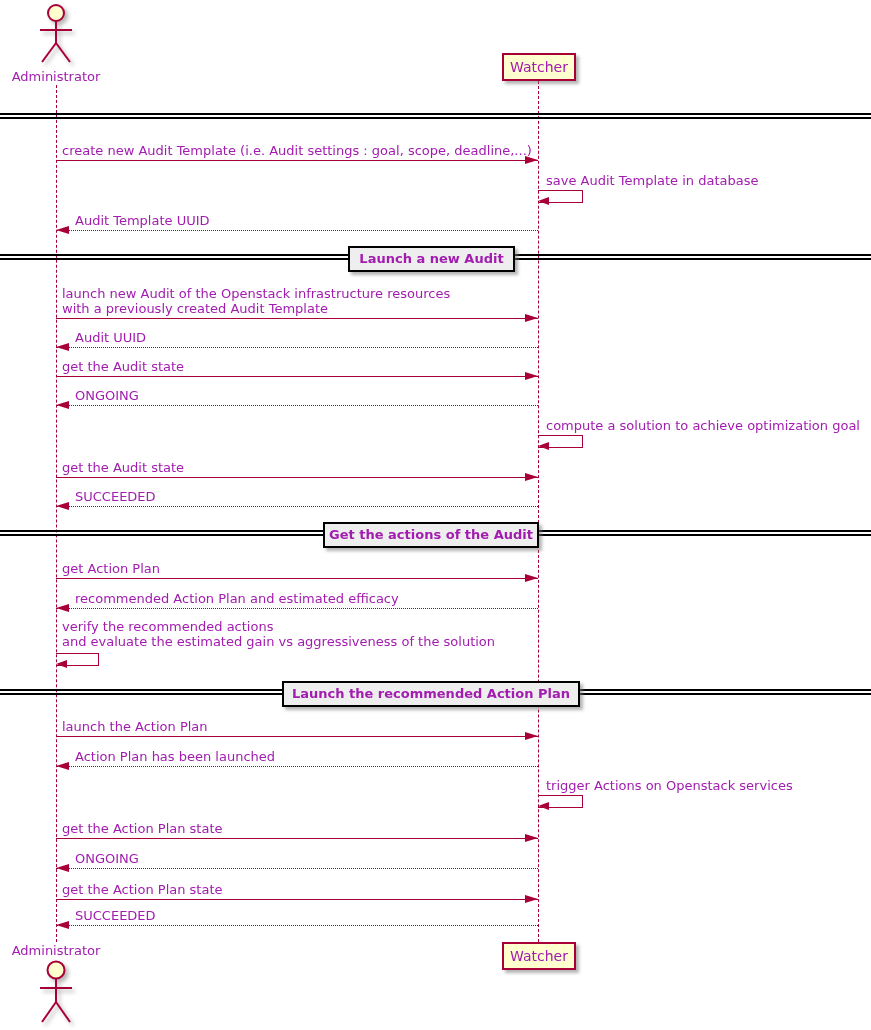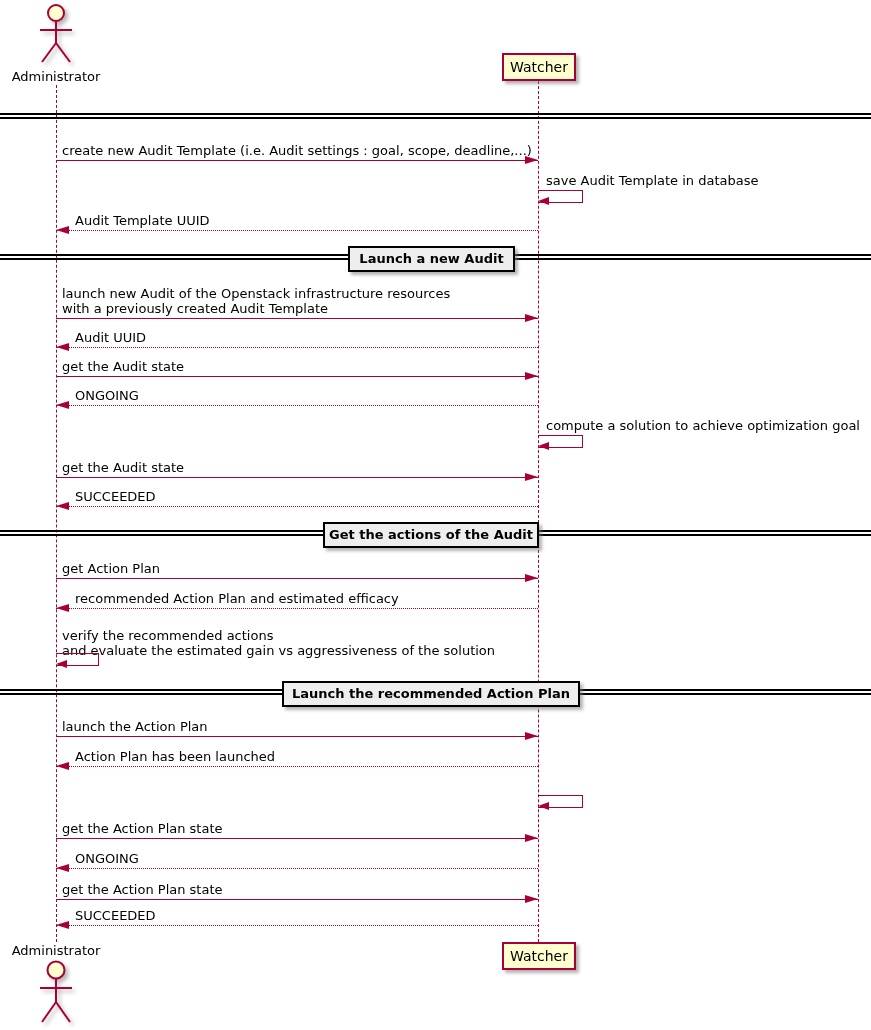--- a/index.html
+++ b/index.html
@@ -1,18 +1,18 @@
 <!DOCTYPE html>
 <html><head>
 <meta charset="utf-8">
 <style>
   html,body{margin:0;padding:0;background:#ffffff;}
   #canvas{
     position:relative;width:871px;height:1030px;background:#ffffff;overflow:hidden;
-    font-family:"DejaVu Sans",sans-serif;color:#000000;
+    font-family:"DejaVu Sans",sans-serif;color:#a21caf;
   }
   
   .ll{position:absolute;width:0;border-left:1px dashed #A80036;}
   
   .pbox{
     position:absolute;background:#FEFECE;border:2px solid #A80036;
     box-shadow:3px 3px 3px rgba(120,120,120,.55);
     font-size:14px;text-align:center;display:flex;align-items:center;justify-content:center;
   }
   
@@ -113,38 +113,39 @@
   </div>
 
   <div class="mlabel" style="left:62px;top:561px;">get Action Plan</div>
   <div class="line" style="left:56px;top:578px;width:482px;"></div>
   <span class="ah ah-r" style="left:525px;top:574px;"></span>
 
   <div class="mlabel" style="left:75px;top:591px;">recommended Action Plan and estimated efficacy</div>
   <div class="line ret" style="left:56px;top:608px;width:482px;"></div>
   <span class="ah ah-l" style="left:56px;top:604px;"></span>
 
-  <div class="mlabel" style="left:62px;top:619px;margin-top:9px;">verify the recommended actions
+  <div class="mlabel" style="left:62px;top:619px;">verify the recommended actions
 and evaluate the estimated gain vs aggressiveness of the solution</div>
   <div class="loop" style="left:56px;top:653px;width:42px;"></div>
   <span class="ah ah-ls" style="left:56px;top:660px;"></span>
 
   <div class="dline" style="top:689px;"></div>
   <div class="dbox" style="left:282px;top:681px;width:294px;">
     <span>Launch the recommended Action Plan</span>
   </div>
 
   <div class="mlabel" style="left:62px;top:719px;">launch the Action Plan</div>
   <div class="line" style="left:56px;top:736px;width:482px;"></div>
   <span class="ah ah-r" style="left:525px;top:732px;"></span>
 
   <div class="mlabel" style="left:75px;top:749px;">Action Plan has been launched</div>
   <div class="line ret" style="left:56px;top:766px;width:482px;"></div>
   <span class="ah ah-l" style="left:56px;top:762px;"></span>
 
+  <div class="mlabel" style="left:546px;top:778px;">trigger Actions on Openstack services</div>
   <div class="loop" style="left:538px;top:795px;width:44px;"></div>
   <span class="ah ah-ls" style="left:538px;top:802px;"></span>
 
   <div class="mlabel" style="left:62px;top:821px;">get the Action Plan state</div>
   <div class="line" style="left:56px;top:838px;width:482px;"></div>
   <span class="ah ah-r" style="left:525px;top:834px;"></span>
 
   <div class="mlabel" style="left:75px;top:851px;">ONGOING</div>
   <div class="line ret" style="left:56px;top:868px;width:482px;"></div>
   <span class="ah ah-l" style="left:56px;top:864px;"></span>

